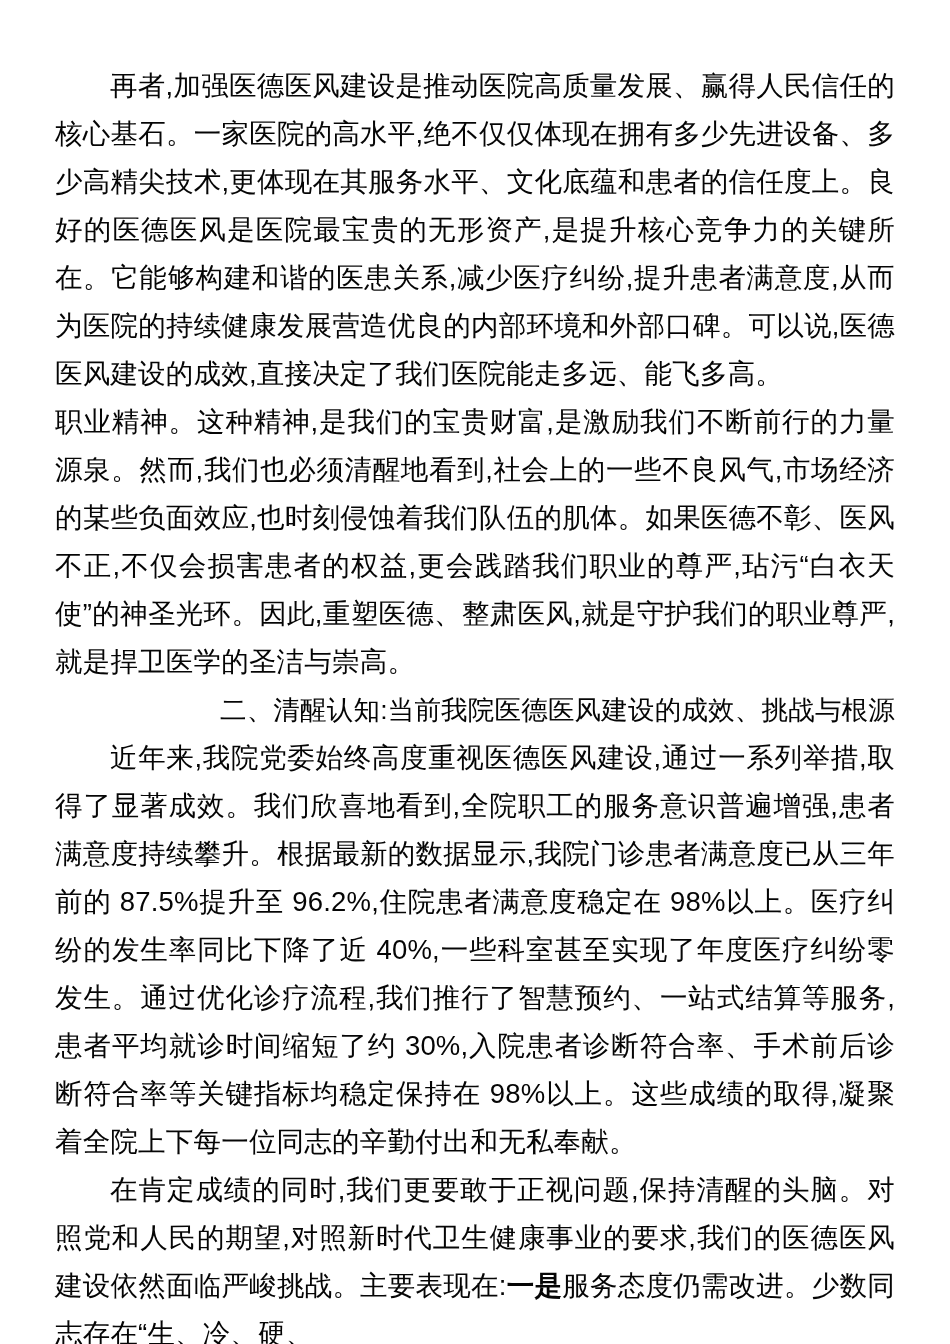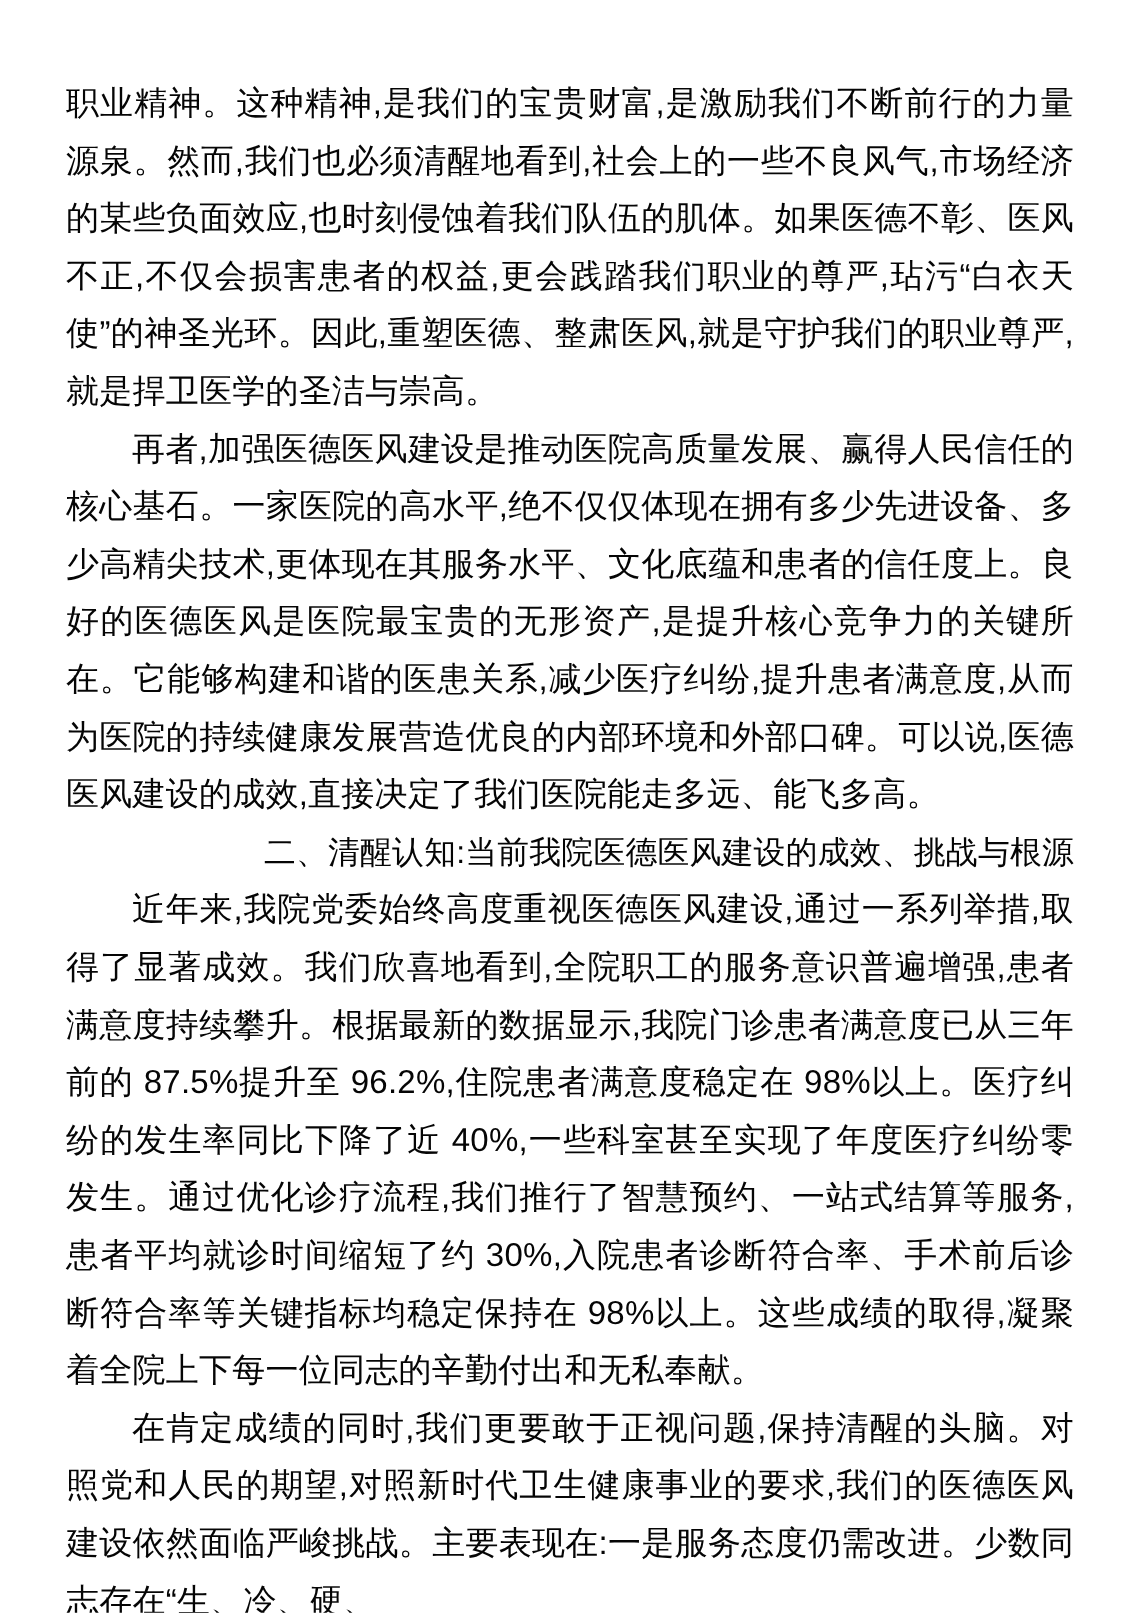--- a/index.html
+++ b/index.html
@@ -47,32 +47,32 @@
     margin: 0;
     padding: 0;
     font-size: 26.5px;
     line-height: 48px;
     text-indent: 2em;
     text-align: right;
     color: #050505;
     letter-spacing: 0.2px;
   }
   .bold {
-    font-weight: normal;
+    font-weight: bold;
   }
 </style>
 </head>
 <body>
 
 <div class="page">
   <div class="doc-body">
 
+    <p class="para indent">再者,加强医德医风建设是推动医院高质量发展、赢得人民信任的核心基石。一家医院的高水平,绝不仅仅体现在拥有多少先进设备、多少高精尖技术,更体现在其服务水平、文化底蕴和患者的信任度上。良好的医德医风是医院最宝贵的无形资产,是提升核心竞争力的关键所在。它能够构建和谐的医患关系,减少医疗纠纷,提升患者满意度,从而为医院的持续健康发展营造优良的内部环境和外部口碑。可以说,医德医风建设的成效,直接决定了我们医院能走多远、能飞多高。</p>
+
     <p class="para">职业精神。这种精神,是我们的宝贵财富,是激励我们不断前行的力量源泉。然而,我们也必须清醒地看到,社会上的一些不良风气,市场经济的某些负面效应,也时刻侵蚀着我们队伍的肌体。如果医德不彰、医风不正,不仅会损害患者的权益,更会践踏我们职业的尊严,玷污“白衣天使”的神圣光环。因此,重塑医德、整肃医风,就是守护我们的职业尊严,就是捍卫医学的圣洁与崇高。</p>
-
-    <p class="para indent">再者,加强医德医风建设是推动医院高质量发展、赢得人民信任的核心基石。一家医院的高水平,绝不仅仅体现在拥有多少先进设备、多少高精尖技术,更体现在其服务水平、文化底蕴和患者的信任度上。良好的医德医风是医院最宝贵的无形资产,是提升核心竞争力的关键所在。它能够构建和谐的医患关系,减少医疗纠纷,提升患者满意度,从而为医院的持续健康发展营造优良的内部环境和外部口碑。可以说,医德医风建设的成效,直接决定了我们医院能走多远、能飞多高。</p>
 
     <p class="heading">二、清醒认知:当前我院医德医风建设的成效、挑战与根源</p>
 
     <p class="para indent">近年来,我院党委始终高度重视医德医风建设,通过一系列举措,取得了显著成效。我们欣喜地看到,全院职工的服务意识普遍增强,患者满意度持续攀升。根据最新的数据显示,我院门诊患者满意度已从三年前的 87.5%提升至 96.2%,住院患者满意度稳定在 98%以上。医疗纠纷的发生率同比下降了近 40%,一些科室甚至实现了年度医疗纠纷零发生。通过优化诊疗流程,我们推行了智慧预约、一站式结算等服务,患者平均就诊时间缩短了约 30%,入院患者诊断符合率、手术前后诊断符合率等关键指标均稳定保持在 98%以上。这些成绩的取得,凝聚着全院上下每一位同志的辛勤付出和无私奉献。</p>
 
     <p class="para indent">
       <span>在肯定成绩的同时,我们更要敢于正视问题,保持清醒的头脑。对照党和人民的期望,对照新时代卫生健康事业的要求,我们的医德医风建设依然面临严峻挑战。主要表现在:</span><span class="bold">一是</span><span>服务态度仍需改进。少数同志存在“生、冷、硬、</span>
     </p>
 
   </div>

